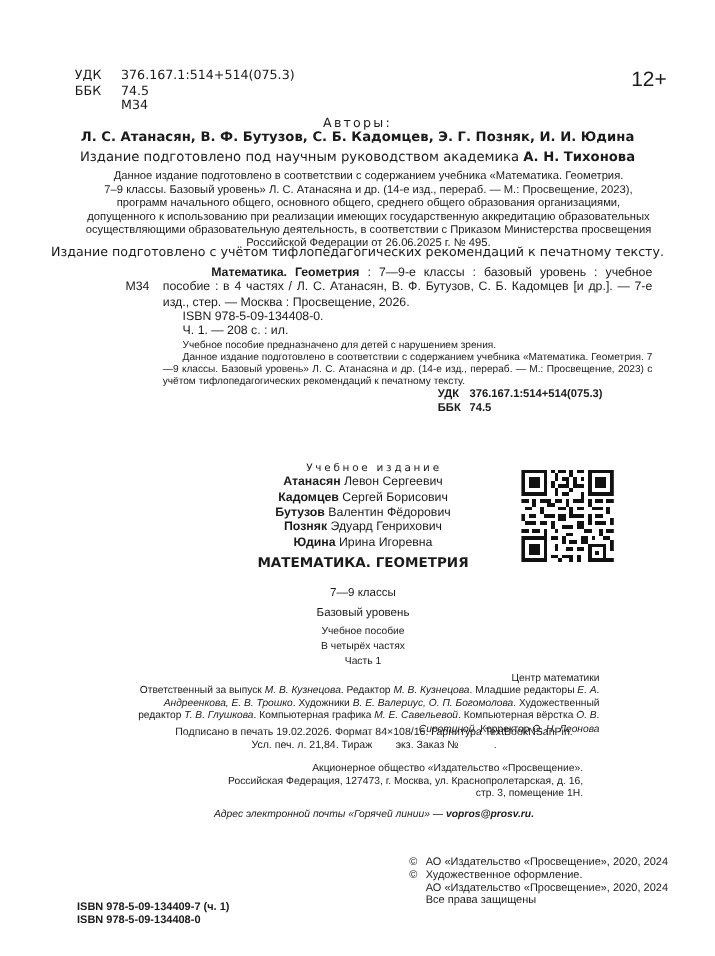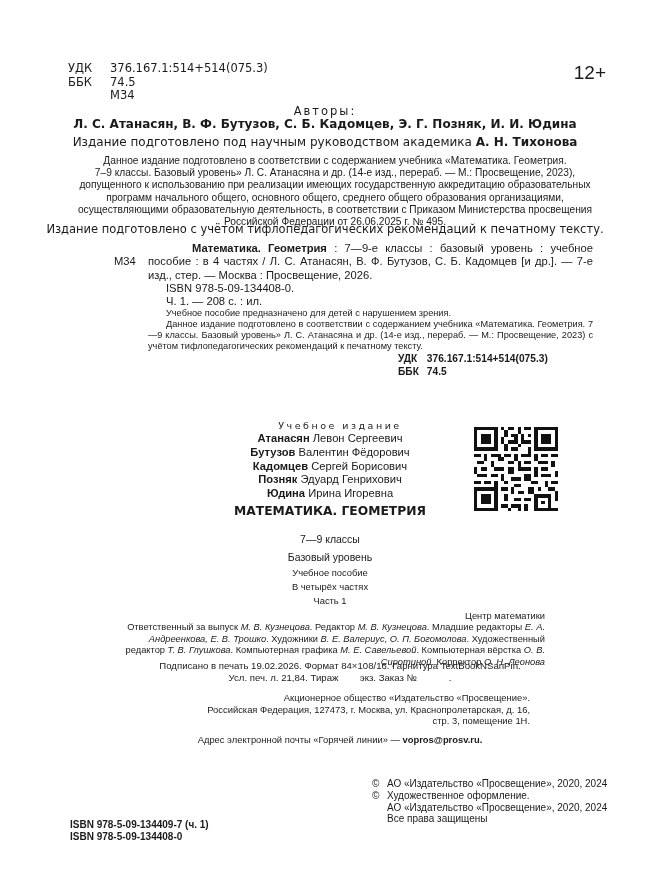--- a/index.html
+++ b/index.html
@@ -31,21 +31,21 @@
   .names { top: 432px; left: 200px; width: 260px; text-align: center; font-size: 11.2px; line-height: 13.8px; font-family: "Liberation Sans", sans-serif; }
   .names b { font-weight: bold; }
   .qr { left: 474px; top: 427px; width: 84px; height: 84px; }
   .title { top: 504px; left: 200px; width: 260px; text-align: center; font-size: 12.3px; font-weight: bold; }
   .cls { top: 530px; left: 200px; width: 260px; text-align: center; font-size: 10.5px; line-height: 18px; font-family: "Liberation Sans", sans-serif; }
   .small-center { left: 200px; width: 260px; text-align: center; font-size: 9.4px; font-family: "Liberation Sans", sans-serif; }
   .staff { top: 599px; left: 115px; width: 430px; text-align: right; font-size: 9.3px; line-height: 11.4px; font-family: "Liberation Sans", sans-serif; }
   .staff i { font-style: italic; }
   .print { top: 660px; left: 150px; width: 380px; text-align: center; font-size: 9.6px; line-height: 12px; font-family: "Liberation Sans", sans-serif; }
   .pub { top: 692px; left: 150px; width: 380px; text-align: right; font-size: 9.4px; line-height: 11.5px; font-family: "Liberation Sans", sans-serif; }
-  .email { top: 734px; left: 150px; width: 380px; text-align: center; font-size: 9.4px; font-family: "Liberation Sans", sans-serif; }
+  .email { top: 734px; left: 150px; width: 380px; text-align: center; font-size: 9.4px; font-family: "Liberation Sans", sans-serif; font-style: italic; }
   .email b { font-weight: bold; }
   .isbn-bottom { left: 70px; top: 778px; font-size: 10px; line-height: 11.8px; font-weight: bold; font-family: "Liberation Sans", sans-serif; margin-top: 41px; }
   .copyright { left: 372px; top: 778px; font-size: 10px; line-height: 11.8px; font-family: "Liberation Sans", sans-serif; }
   .copyright .row { display: flex; }
   .copyright .c { width: 15px; }
 </style>
 </head>
 <body>
 
 <div class="abs udk-top">
@@ -64,22 +64,22 @@
 </div>
 <div class="abs age">12+</div>
 
 <div class="abs center authors-label">Авторы:</div>
 <div class="abs center authors-list">Л. С. Атанасян, В. Ф. Бутузов, С. Б. Кадомцев, Э. Г. Позняк, И. И. Юдина</div>
 <div class="abs center supervision"><span>Издание подготовлено под научным руководством академика </span><b>А. Н. Тихонова</b></div>
 
 <div class="abs compliance">
   <div>Данное издание подготовлено в соответствии с содержанием учебника «Математика. Геометрия.</div>
   <div>7–9 классы. Базовый уровень» Л. С. Атанасяна и др. (14-е изд., перераб. — М.: Просвещение, 2023),</div>
+  <div>программ начального общего, основного общего, среднего общего образования организациями,</div>
   <div>допущенного к использованию при реализации имеющих государственную аккредитацию образовательных</div>
-  <div>программ начального общего, основного общего, среднего общего образования организациями,</div>
   <div>осуществляющими образовательную деятельность, в соответствии с Приказом Министерства просвещения</div>
   <div>Российской Федерации от 26.06.2025 г. № 495.</div>
 </div>
 <div class="abs center tiflo">Издание подготовлено с учётом тифлопедагогических рекомендаций к печатному тексту.</div>
 
 <div class="abs biblio">
   <span class="m34">М34</span>
   <div class="hang"><b>Математика. Геометрия</b><span> : 7—9-е классы : базовый уровень : учебное пособие : в 4 частях / Л. С. Атанасян, В. Ф. Бутузов, С. Б. Кадомцев [и др.]. — 7-е изд., стер. — Москва : Просвещение, 2026.</span></div>
   <div class="ind">ISBN 978-5-09-134408-0.</div>
   <div class="ind">Ч. 1. — 208 с. : ил.</div>
@@ -87,22 +87,22 @@
   <div class="justify">Данное издание подготовлено в соответствии с содержанием учебника «Математика. Геометрия. 7—9 классы. Базовый уровень» Л. С. Атанасяна и др. (14-е изд., перераб. — М.: Просвещение, 2023) с учётом тифлопедагогических рекомендаций к печатному тексту.</div>
 </div>
 <div class="abs udk-right">
   <div><span class="k">УДК</span> <span>376.167.1:514+514(075.3)</span></div>
   <div><span class="k">ББК</span> <span>74.5</span></div>
 </div>
 
 <div class="abs uch-izd">Учебное издание</div>
 <div class="abs names">
   <div><b>Атанасян</b> <span>Левон Сергеевич</span></div>
+  <div><b>Кадомцев</b> <span>Сергей Борисович</span></div>
   <div><b>Бутузов</b> <span>Валентин Фёдорович</span></div>
-  <div><b>Кадомцев</b> <span>Сергей Борисович</span></div>
   <div><b>Позняк</b> <span>Эдуард Генрихович</span></div>
   <div><b>Юдина</b> <span>Ирина Игоревна</span></div>
 </div>
 
 <svg class="abs qr" viewBox="0 0 25 25" shape-rendering="crispEdges">
   <rect width="25" height="25" fill="#fff"></rect>
   <g fill="#111">
     <path d="M0 0h7v7H0z M1 1v5h5V1z M2 2h3v3H2z" fill-rule="evenodd"></path>
     <path d="M18 0h7v7h-7z M19 1v5h5V1z M20 2h3v3h-3z" fill-rule="evenodd"></path>
     <path d="M0 18h7v7H0z M1 19v5h5v-5z M2 20h3v3H2z" fill-rule="evenodd"></path>

